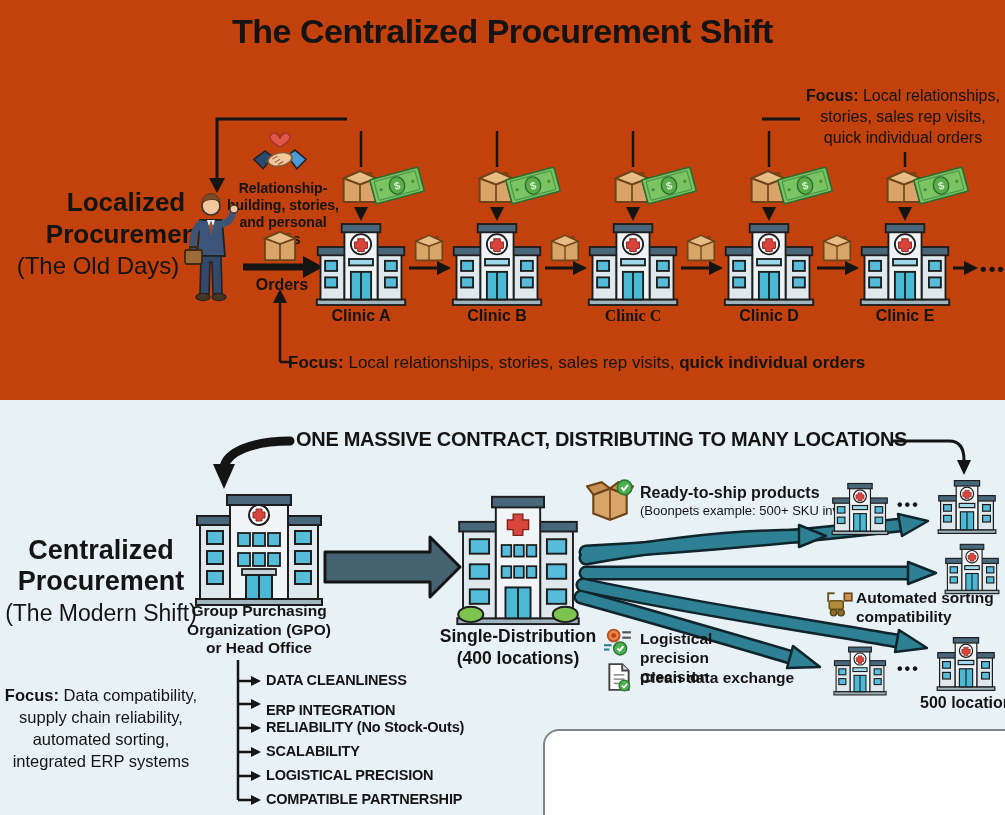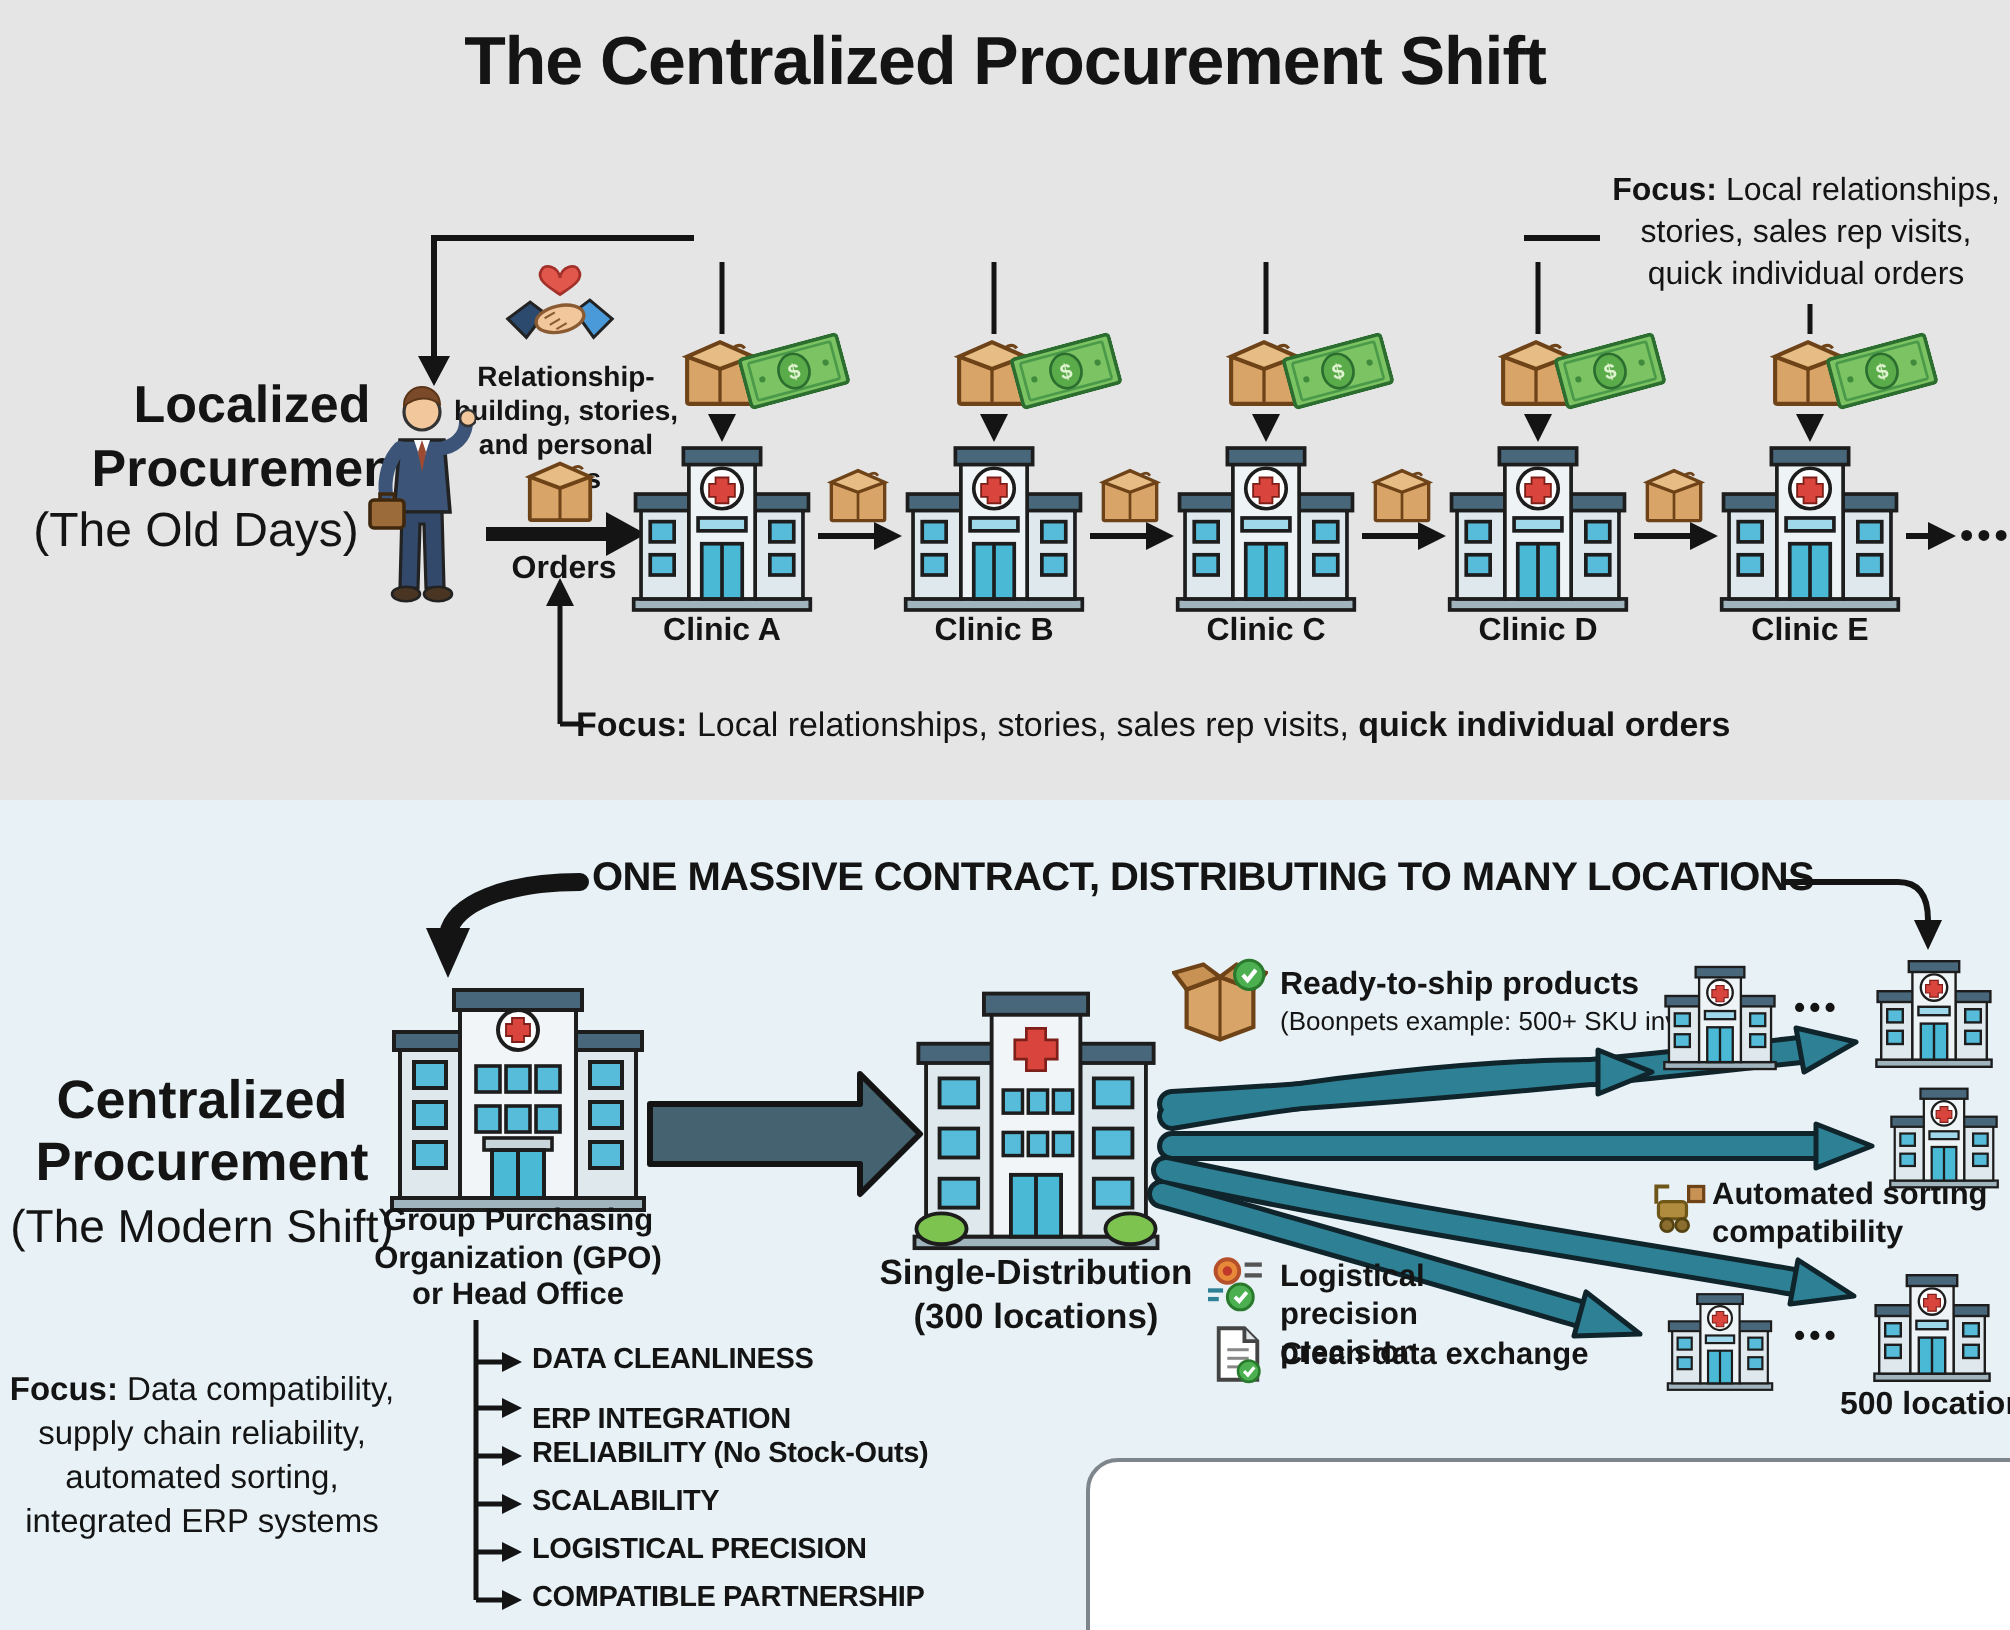--- a/index.html
+++ b/index.html
@@ -1,18 +1,18 @@
 <!DOCTYPE html>
 <html><head>
 <meta charset="utf-8">
 <style>
   html,body{margin:0;padding:0;background:#ffffff;}
   #stage{
     position:relative;width:1005px;height:815px;overflow:hidden;
-    font-family:"Liberation Sans",sans-serif;color:#141414;background:#e5e5e5;
+    font-family:"Liberation Sans",sans-serif;color:#141414;background:#c2410c;
   }
   .abs{position:absolute;}
   .b{font-weight:700;}
   .ctr{text-align:center;}
   .nw{white-space:nowrap;}
   #page-title{left:0;top:12px;width:1005px;text-align:center;font-size:34px;font-weight:700;letter-spacing:-0.5px;}
   
   .side-label{font-weight:700;font-size:26px;line-height:32px;margin-left:28px;}
   .side-sub{font-weight:400;font-size:24px;line-height:28px;}
   .shout{font-weight:700;font-size:19px;letter-spacing:-0.3px;}
@@ -335,21 +335,21 @@
 
   <svg class="abs" style="left:611px;top:167px;width:42px;height:37px;">
       <use href="#sym-package"></use>
     </svg>
   <svg class="abs" style="left:643px;top:172px;width:52px;height:27px;transform:rotate(-15deg);">
       <use href="#sym-money"></use>
     </svg>
   <svg class="abs" style="left:587px;top:222px;width:92px;height:85px;">
       <use href="#sym-clinic"></use>
     </svg>
-  <div class="abs clinic-label ctr" style="left:583px;top:307px;width:100px;">Clinic C</div>
+  <div class="abs clinic-label ctr" style="left:583px;top:307px;width:100px;font-family:Liberation Serif, serif;">Clinic C</div>
 
   <svg class="abs" style="left:747px;top:167px;width:42px;height:37px;">
       <use href="#sym-package"></use>
     </svg>
   <svg class="abs" style="left:779px;top:172px;width:52px;height:27px;transform:rotate(-15deg);">
       <use href="#sym-money"></use>
     </svg>
   <svg class="abs" style="left:723px;top:222px;width:92px;height:85px;">
       <use href="#sym-clinic"></use>
     </svg>
@@ -403,21 +403,21 @@
   <div class="abs bullet nw" style="left:266px;top:719px;">RELIABILITY (No Stock-Outs)</div>
   <div class="abs bullet nw" style="left:266px;top:743px;">SCALABILITY</div>
   <div class="abs bullet nw" style="left:266px;top:767px;">LOGISTICAL PRECISION</div>
   <div class="abs bullet nw" style="left:266px;top:791px;">COMPATIBLE PARTNERSHIP</div>
 
   <svg class="abs" style="left:455px;top:491px;width:126px;height:135px;">
       <use href="#sym-bigclinic"></use>
     </svg>
   <div class="abs ctr" style="left:428px;top:625px;width:180px;font-weight:700;font-size:17.5px;line-height:22px;">
     <div>Single-Distribution</div>
-    <div>(300 locations)</div>
+    <div>(400 locations)</div>
   </div>
 
   <svg class="abs" style="left:586px;top:479px;width:48px;height:44px;">
       <use href="#sym-openbox"></use>
     </svg>
   <div class="abs nw" style="left:640px;top:484px;font-weight:700;font-size:16px;">Ready-to-ship products</div>
   <div class="abs nw" style="left:640px;top:503px;font-size:13px;">(Boonpets example: 500+ SKU inventory)</div>
 
   <svg class="abs" style="left:604px;top:628px;width:28px;height:28px;">
       <use href="#sym-target"></use>

